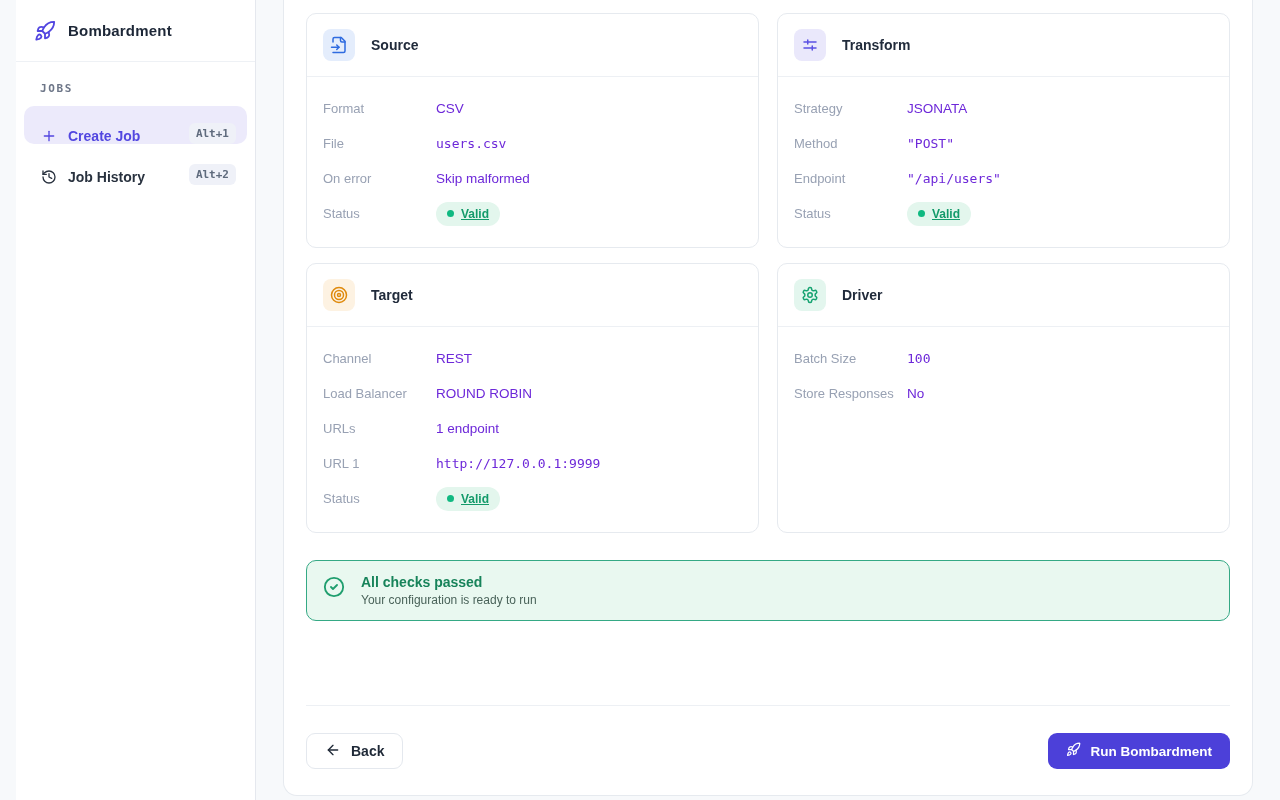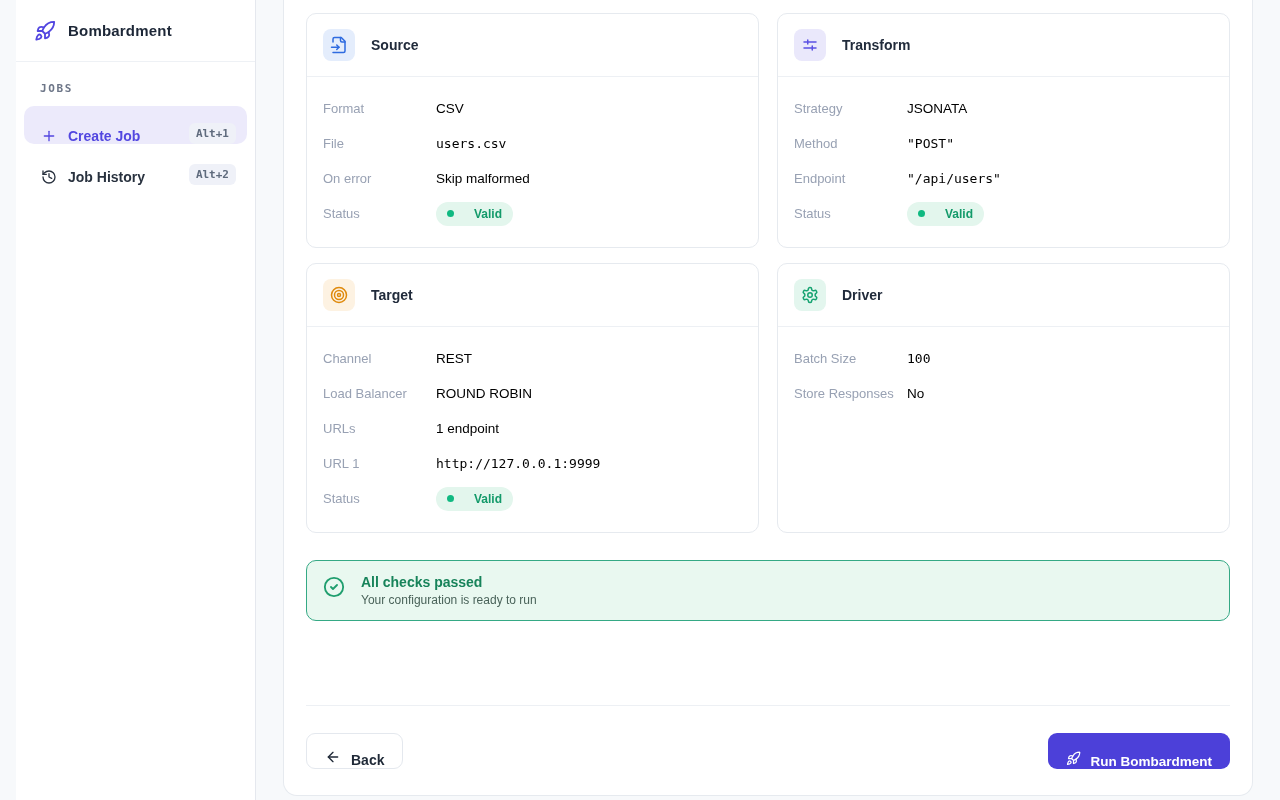--- a/index.html
+++ b/index.html
@@ -77,48 +77,48 @@
     padding: 15px 16px; border-bottom: 1px solid #edf0f4;
   }
   .card-icon {
     width: 32px; height: 32px; border-radius: 8px;
     display: grid; place-items: center;
   }
   .card-title { font-size: 14px; font-weight: 700; color: #212b3b; }
   .card-body { padding: 14px 16px 16px; }
   .row { display: flex; align-items: center; height: 35px; }
   .row-label { width: 113px; min-width: 113px; font-size: 13px; color: #98a1b3; }
-  .row-value { font-size: 13.5px; color: #000000; }
+  .row-value { font-size: 13.5px; color: #6d28d9; }
   .row-value.mono { font-size: 13px; }
   .status-pill {
-    display: inline-flex; align-items: center; gap: 20px;
+    display: inline-flex; align-items: center; gap: 7px;
     background: #e3f6ed; color: #139a6a;
     font-size: 12px; font-weight: 700;
-    border-radius: 999px; padding: 5px 11px;
+    border-radius: 999px; padding: 5px 11px; text-decoration: underline;
   }
   .status-dot { width: 7px; height: 7px; border-radius: 50%; background: #10b981; }
 
   .banner {
     margin-top: 27px;
     background: #e9f8f0; border: 1px solid #35a985; border-radius: 10px;
     padding: 13px 16px;
     display: flex; gap: 16px; align-items: flex-start;
   }
   .banner-icon { color: #1f9e6e; margin-top: 2px; display: grid; place-items: center; }
   .banner-title { font-size: 14px; font-weight: 700; color: #17835a; margin-bottom: 3px; }
   .banner-sub { font-size: 12px; color: #4a635a; }
 
   .panel-footer {
     margin-top: auto;
     border-top: 1px solid #edf0f4;
     padding-top: 27px;
     display: flex; align-items: center; justify-content: space-between;
   }
   .btn {
-    display: inline-flex; align-items: flex-end; gap: 10px;
+    display: inline-flex; align-items: center; gap: 10px;
     height: 36px; border-radius: 9px; padding: 0 18px;
     font-family: "Liberation Sans", sans-serif; font-weight: 600; cursor: pointer;
   }
   .btn-back { background: #fff; border: 1px solid #e4e8ee; color: #1f2937; font-size: 14px; }
   .btn-run { background: #4c40d9; border: none; color: #ffffff; font-size: 13.5px; }
 </style>
 </head>
 <body>
 
 <aside class="sidebar">

